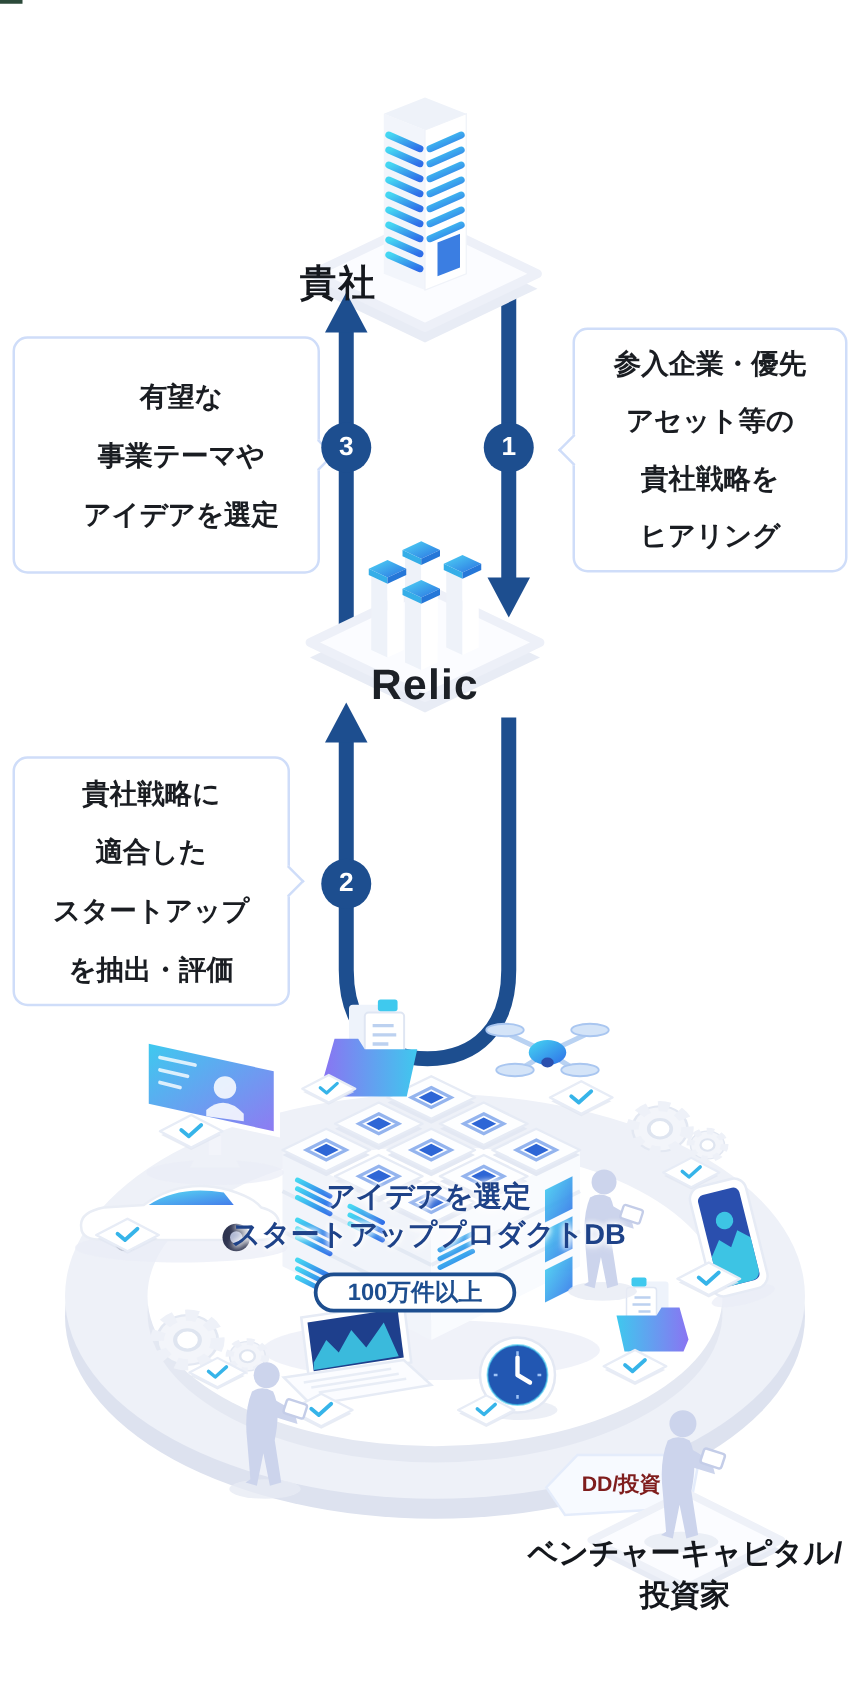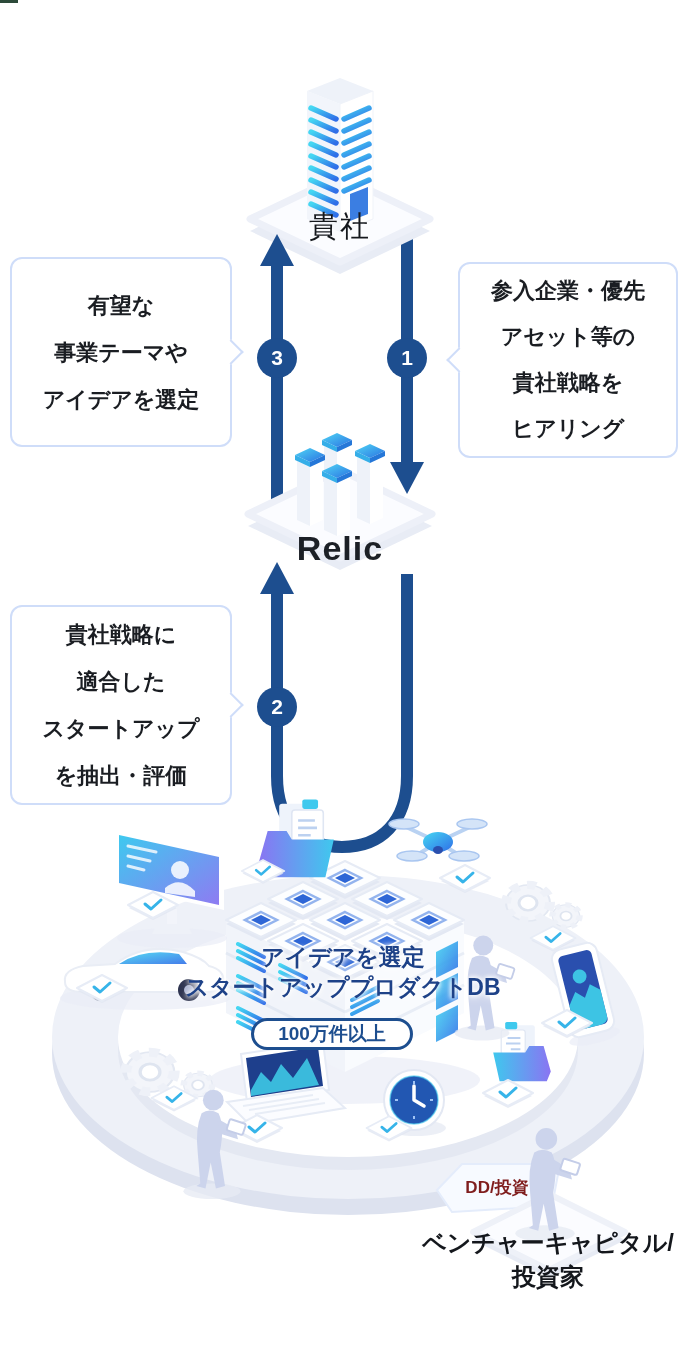--- a/index.html
+++ b/index.html
@@ -1,27 +1,27 @@
 <!DOCTYPE html>
 <html><head>
 <meta charset="utf-8">
 <style>
   html,body{margin:0;padding:0;background:#ffffff;}
   body{font-family:"Liberation Sans","DejaVu Sans",sans-serif;}
   #page{position:relative;width:686px;height:1360px;background:#fff;overflow:hidden;}
   #scene{position:absolute;left:0;top:0;z-index:1;}
   .overlay{position:absolute;z-index:3;}
-  .company-label{left:240px;top:207px;width:200px;text-align:center;
-    font-size:29px;font-weight:400;color:#15181d;letter-spacing:2px;}
+  .company-label{left:240px;top:207px;width:200px;text-align:left;
+    font-size:29px;font-weight:700;color:#15181d;letter-spacing:2px;}
   .relic-label{left:240px;top:529px;width:200px;text-align:center;
     font-size:34px;font-weight:800;color:#1c2026;letter-spacing:1px;}
   .callout{background:#fff;border:2px solid #cfddf9;border-radius:12px;
     display:flex;flex-direction:column;justify-content:center;align-items:center;
     font-size:22px;font-weight:700;color:#1a1d22;line-height:47px;text-align:center;}
-  .callout.s3{left:10px;top:257px;width:218px;height:186px;}
+  .callout.s3{left:10px;top:269px;width:218px;height:186px;padding-left:24px;}
   .callout.s1{left:458px;top:262px;width:216px;height:192px;line-height:46px;}
   .callout.s2{left:10px;top:605px;width:218px;height:196px;text-align:right;}
   .callout::after{content:"";position:absolute;top:50%;width:16px;height:16px;background:#fff;}
   .tail-right::after{right:-10px;transform:translateY(-50%) rotate(45deg);
     border-top:2px solid #cfddf9;border-right:2px solid #cfddf9;}
   .tail-left::after{left:-10px;transform:translateY(-50%) rotate(45deg);
     border-bottom:2px solid #cfddf9;border-left:2px solid #cfddf9;}
   .step-circle{width:40px;height:40px;border-radius:50%;background:#1d4e8f;
     color:#fff;font-size:21px;font-weight:800;display:flex;align-items:center;justify-content:center;}
   .step-circle.c3{left:257px;top:338px;}

